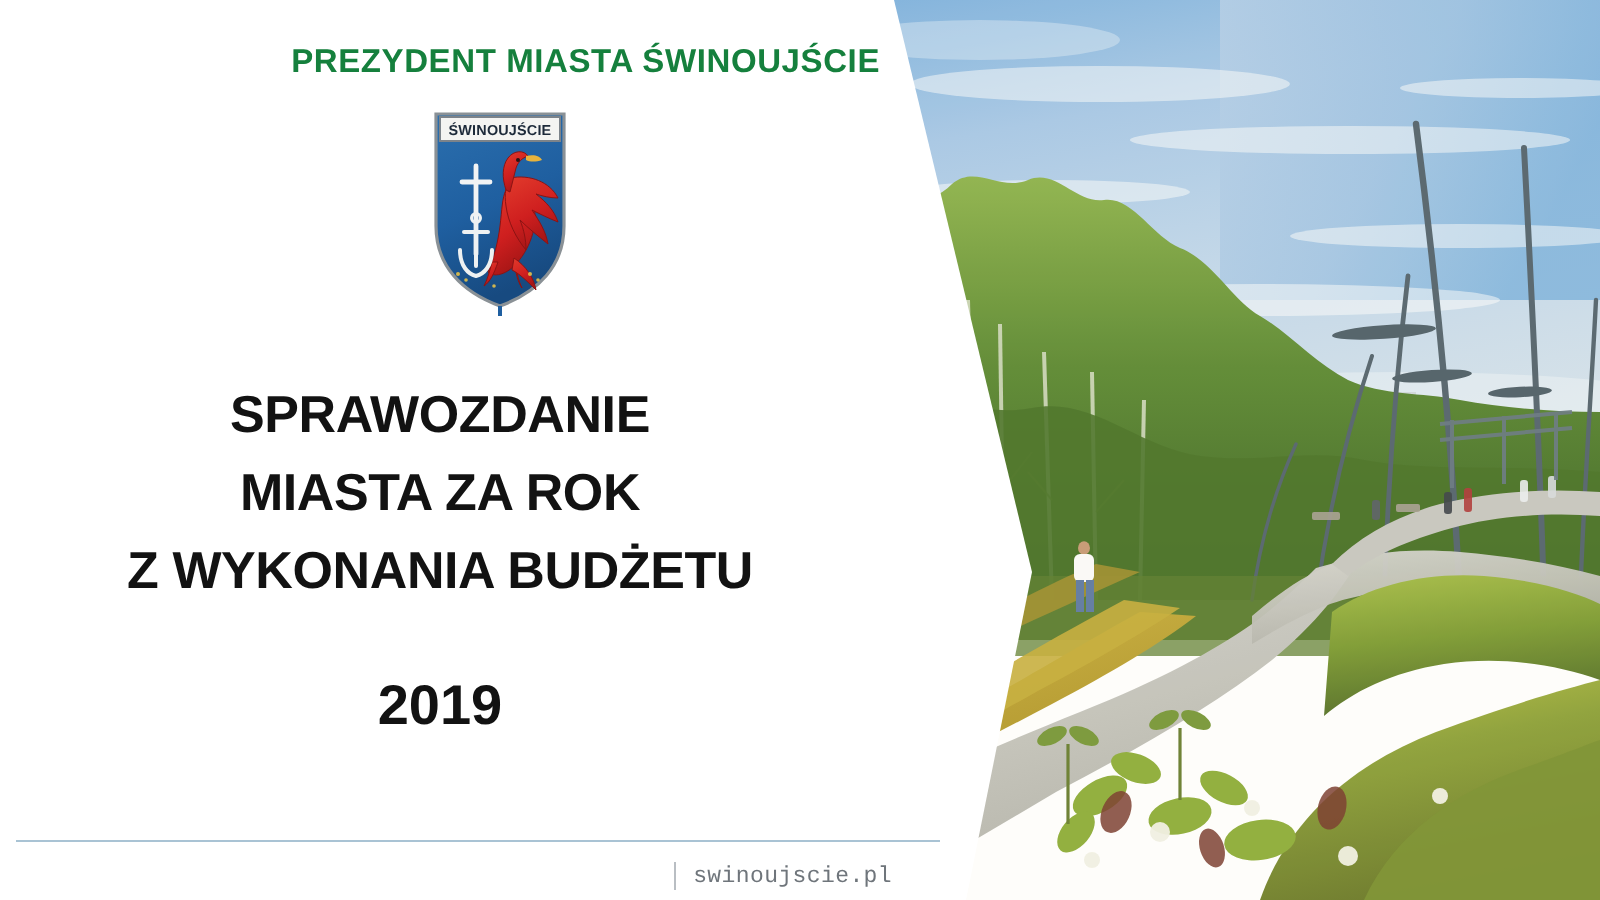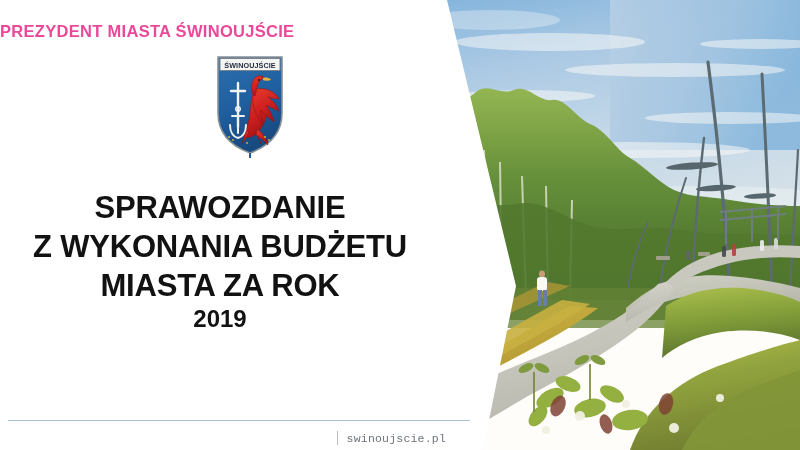--- a/index.html
+++ b/index.html
@@ -26,44 +26,44 @@
   }
   #panel svg{display:block;width:800px;height:450px;}
 
   
   #content{
     position:absolute;left:0;top:0;width:470px;height:450px;
   }
 
   .header-title{
     position:absolute;left:0;top:22px;width:440px;
-    text-align:left;
-    color:#ec4899;
+    text-align:right;
+    color:#15803d;
     font-size:16.5px;
     font-weight:bold;
     letter-spacing:0.3px;
     white-space:nowrap;
   }
 
   
   #crest{
     position:absolute;left:213px;top:51px;width:74px;height:108px;
   }
   #crest svg{display:block;width:74px;height:108px;}
 
   #title-block{
     position:absolute;left:0px;top:188px;width:440px;text-align:center;
     color:#121212;
   }
   .t-line{
-    font-size:31px;font-weight:bold;line-height:39px;letter-spacing:-0.2px;
+    font-size:26px;font-weight:bold;line-height:39px;letter-spacing:-0.2px;
     white-space:nowrap;
   }
   .t-year{
-    font-size:24px;font-weight:bold;margin-top:0;letter-spacing:0px;
+    font-size:28px;font-weight:bold;margin-top:32px;letter-spacing:0px;
   }
 
   
   #footer-rule{
     position:absolute;left:8px;top:420px;width:462px;height:1px;
     background:#a9c3d4;
   }
   #footer{
     position:absolute;left:0;top:428px;width:462px;height:20px;
     display:flex;justify-content:flex-end;align-items:center;
@@ -365,22 +365,22 @@
           <circle cx="56" cy="89" r="0.9"></circle>
           <circle cx="34" cy="92" r="0.9"></circle>
         </g>
 
         <path d="M37 102 C 37 104, 37 106, 37 107" stroke="#1f5fa0" stroke-width="2"></path>
       </svg>
     </div>
 
     <div id="title-block">
       <div class="t-line">SPRAWOZDANIE</div>
+      <div class="t-line">MIASTA ZA ROK</div>
       <div class="t-line">Z WYKONANIA BUDŻETU</div>
-      <div class="t-line">MIASTA ZA ROK</div>
       <div class="t-year">2019</div>
     </div>
 
     <div id="footer-rule"></div>
     <div id="footer">
       <span class="fw">www</span>
       <span class="sep"></span>
       <span class="fd">swinoujscie.pl</span>
     </div>
 

